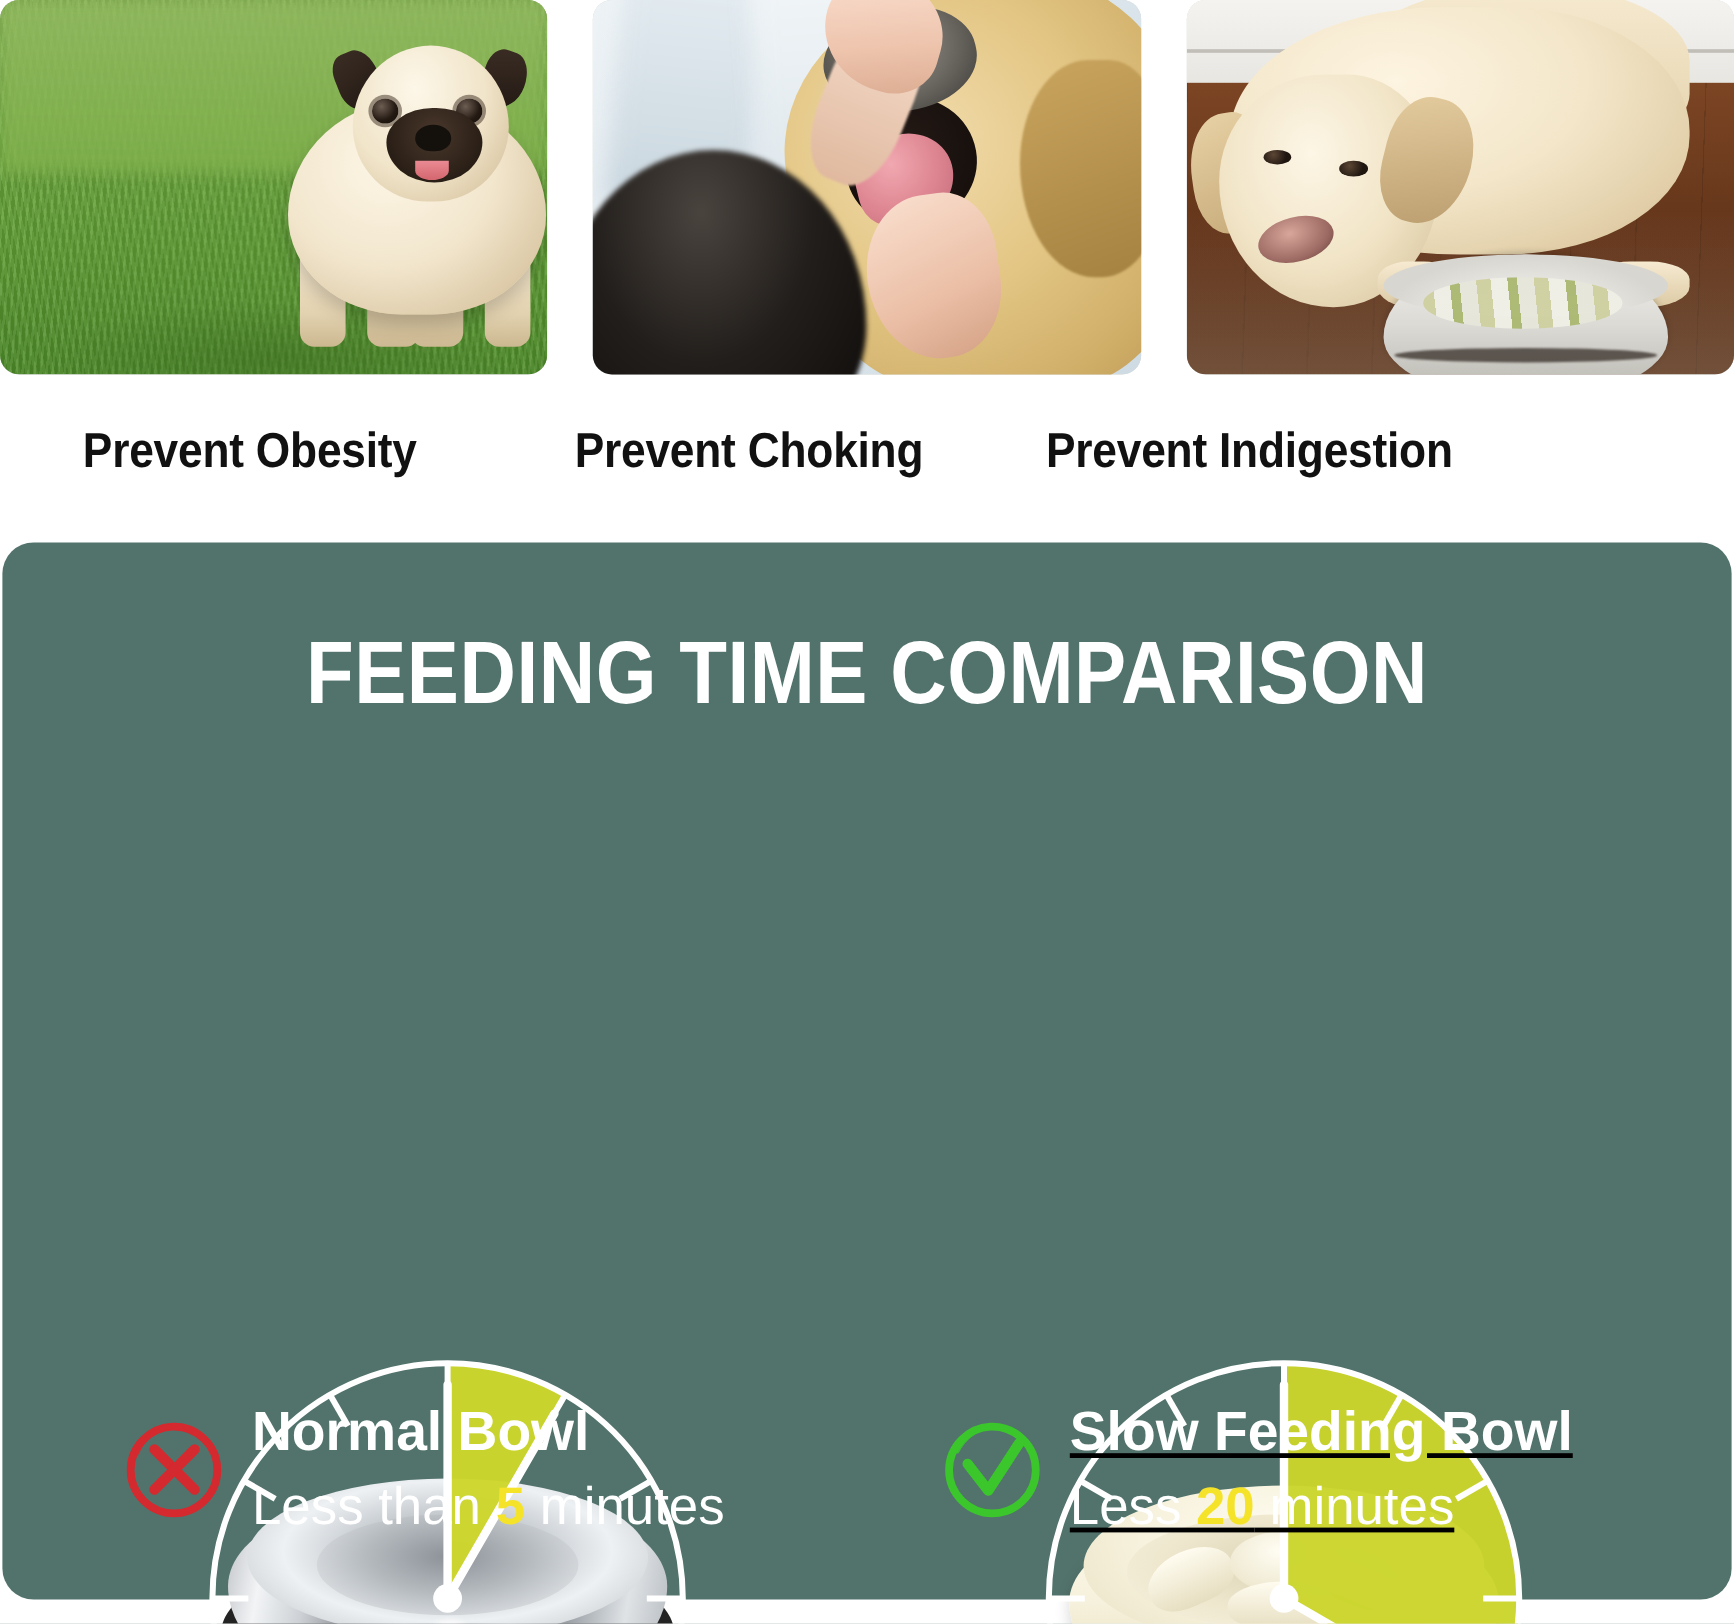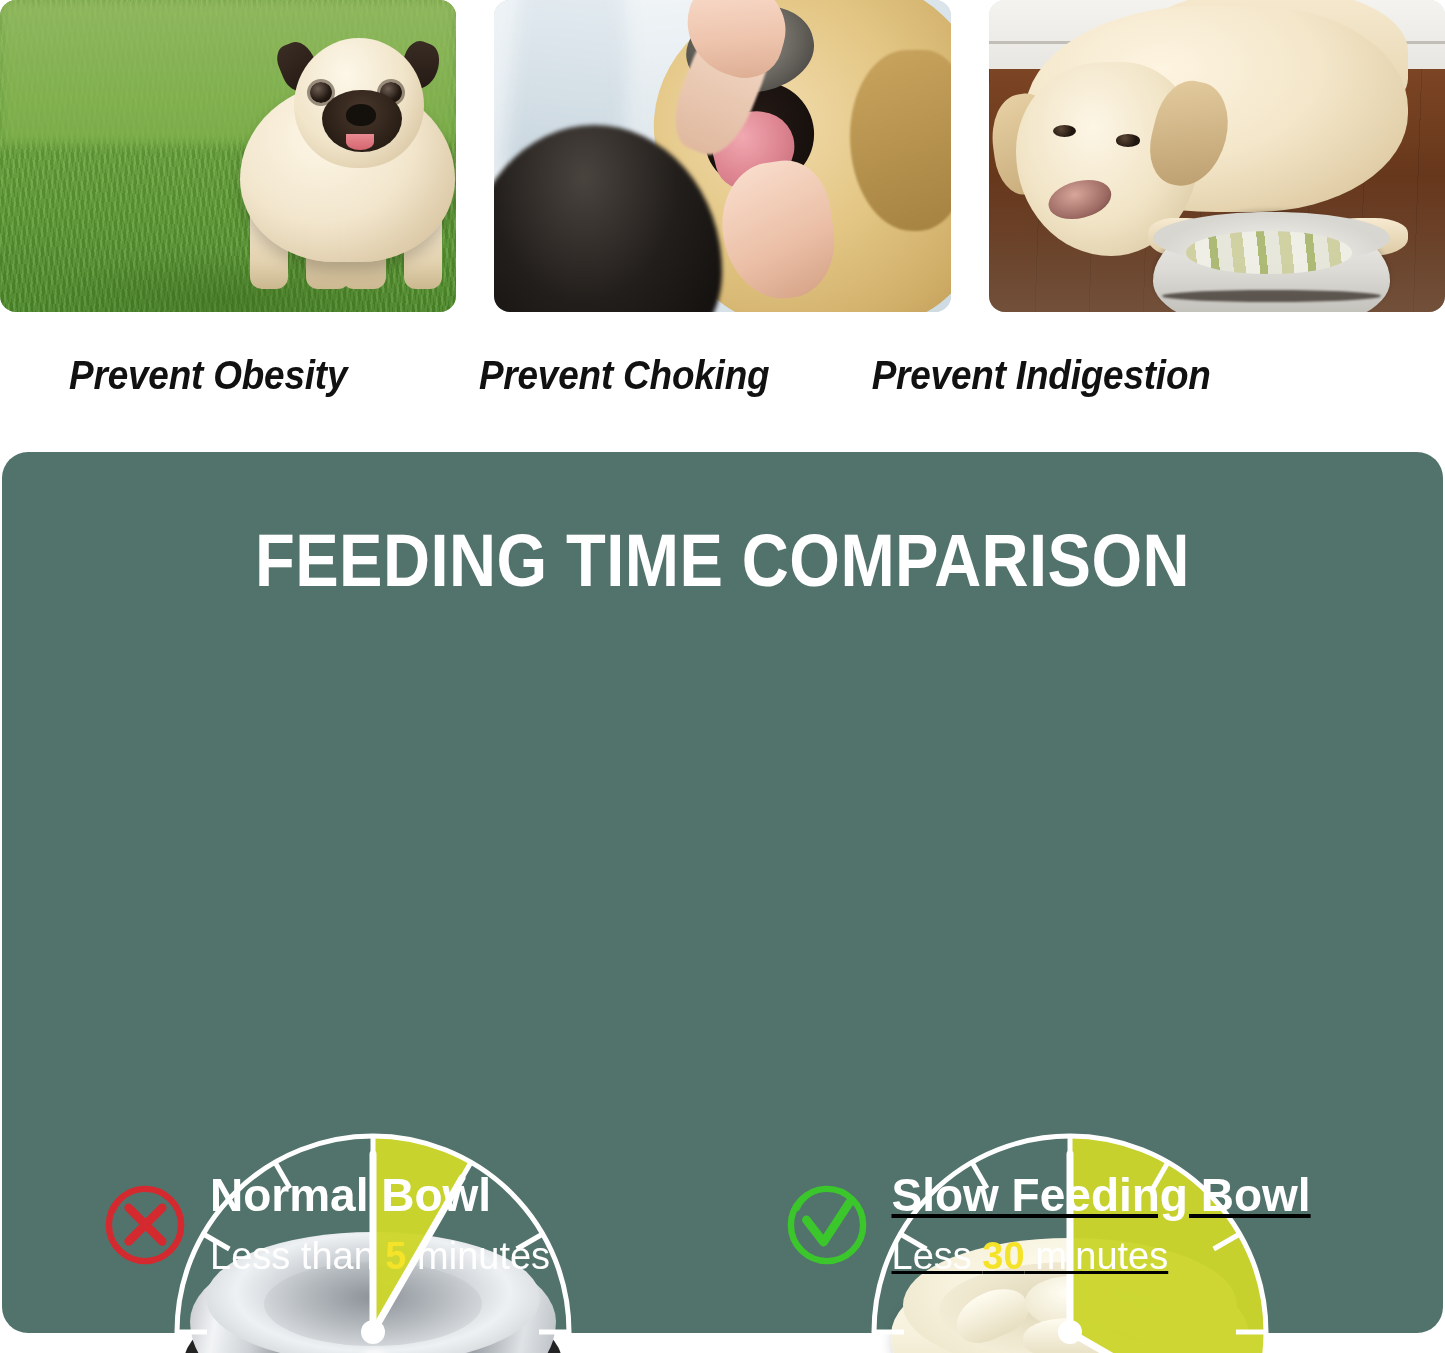--- a/index.html
+++ b/index.html
@@ -261,21 +261,20 @@
     background: rgba(30,22,16,.65);
     border-radius: 50%;
     filter: blur(1px);
   }
 
   
   .caption-row {
     position:absolute;
     left:0; top:312px; width:1249px; height:126px;
     display:flex;
-    font-style:italic;
   }
   .caption {
     flex: 1 1 0;
     display:flex; align-items:center; justify-content:center;
     font-size: 41px;
     font-weight: 700;
     color: #111111;
     letter-spacing: -0.2px;
     font-stretch: condensed;
     transform: scaleX(0.9);
@@ -397,21 +396,21 @@
   .legend-text { display:flex; flex-direction:column; justify-content:center; }
   .legend-title {
     color:#ffffff;
     font-size: 46px;
     font-weight: 700;
     line-height: 1.04;
     white-space: nowrap;
   }
   .legend-sub {
     color:#ffffff;
-    font-size: 38px;
+    font-size: 44px;
     font-weight: 400;
     line-height: 1.16;
     margin-top: 14px;
     white-space: nowrap;
   }
   .legend-sub .hl { color: #f5e32a; font-weight: 700; }
 </style>
 </head>
 <body>
 
@@ -584,18 +583,18 @@
     </div>
 
     <div class="legend-col right-col">
       <svg class="legend-icon" viewBox="0 0 100 100">
         <path d="M50 8 C72 8 92 26 92 50 C92 74 72 92 50 92 C28 92 8 74 8 50 C8 27 27 9 48 8" fill="none" stroke="#3BC72B" stroke-width="7.5" stroke-linecap="round"></path>
         <path d="M16 32 C23 18 35 10 49 8" fill="none" stroke="#3BC72B" stroke-width="4" stroke-linecap="round" opacity=".85"></path>
         <path d="M26 44 L46 70 L76 24" fill="none" stroke="#3BC72B" stroke-width="10" stroke-linecap="round" stroke-linejoin="round"></path>
       </svg>
       <div class="legend-text">
         <div class="legend-title">Slow Feeding Bowl</div>
-        <div class="legend-sub"><span>Less </span><span class="hl">30</span><span> minutes</span></div>
+        <div class="legend-sub"><span>Less </span><span class="hl">20</span><span> minutes</span></div>
       </div>
     </div>
 
   </div>
 </div>
 
 </body></html>

